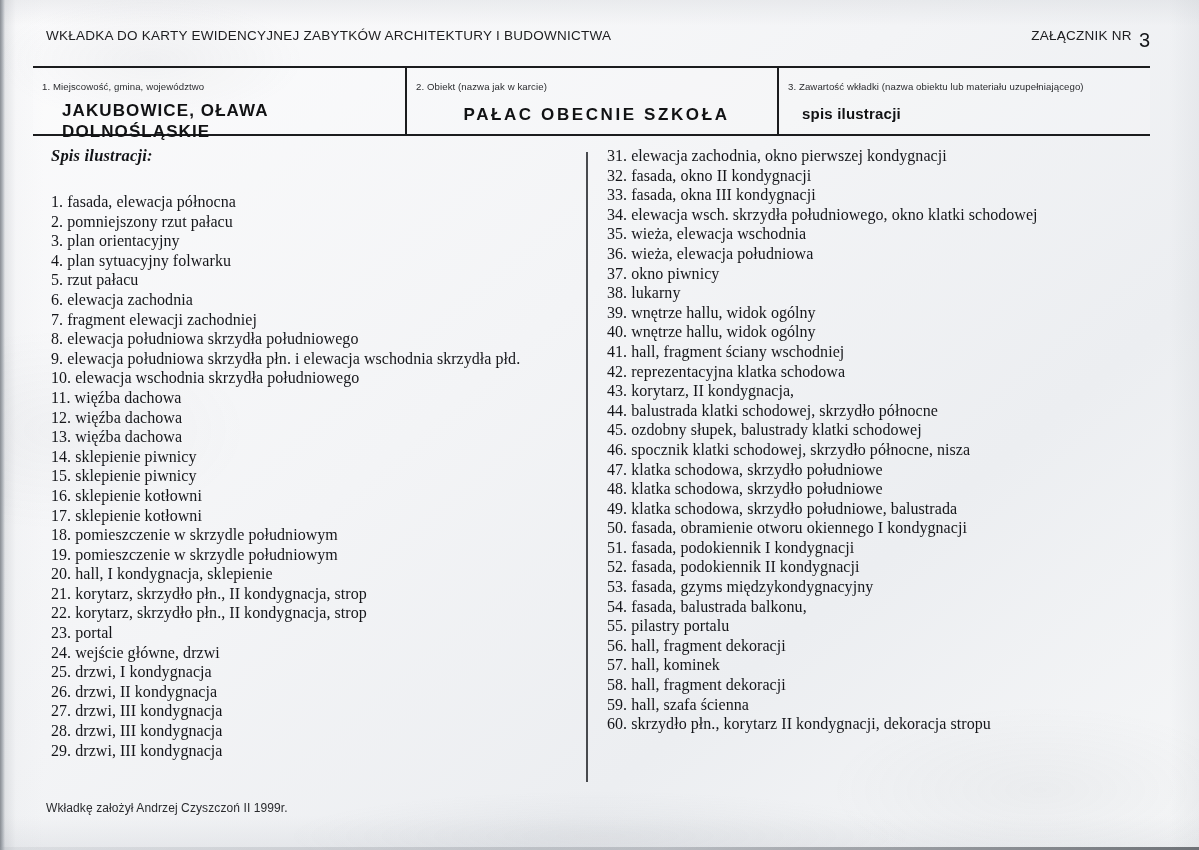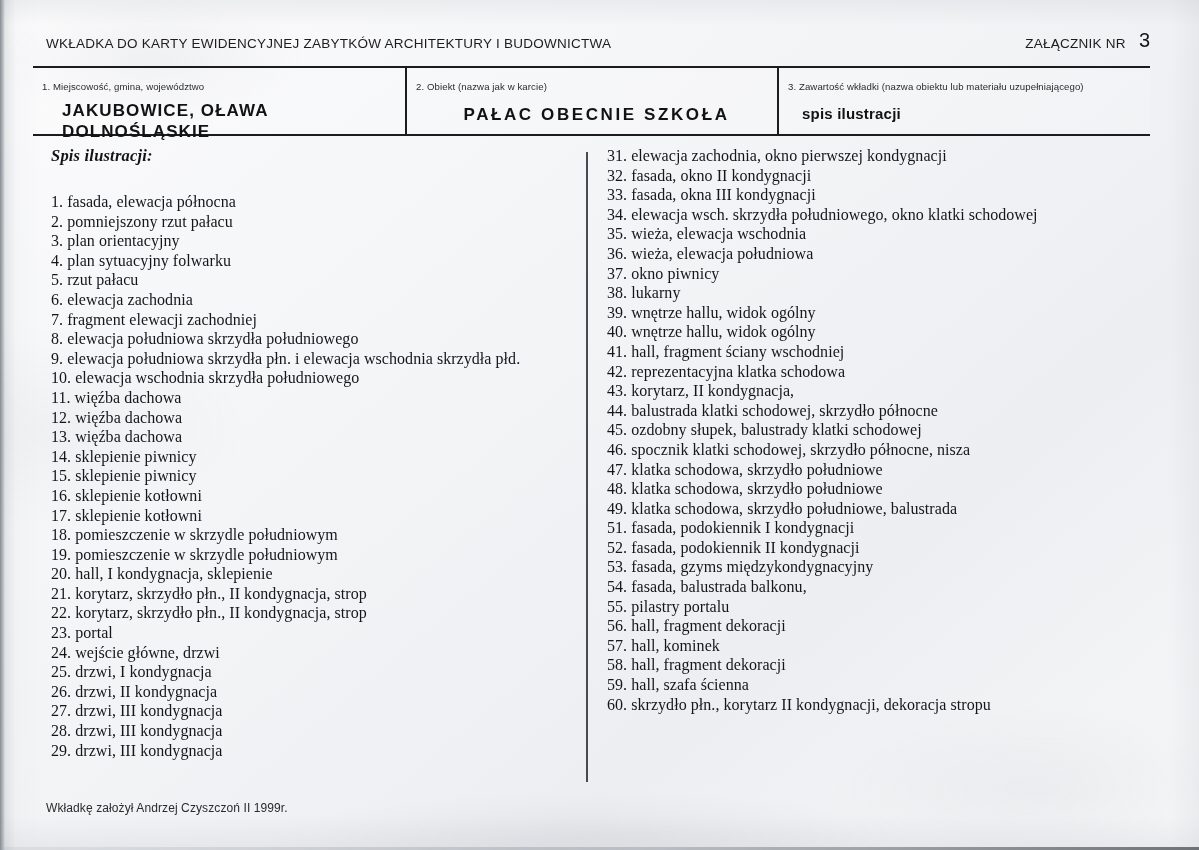--- a/index.html
+++ b/index.html
@@ -67,22 +67,22 @@
     justify-content: space-between;
   }
   .doc-title {
     font-size: 13.5px;
     letter-spacing: .25px;
     color: #1d1d1f;
     white-space: nowrap;
   }
   .annex-wrap {
     display: flex;
-    align-items: flex-end;
-    gap: 13px;
+    align-items: flex-start;
+    gap: 7px;
     white-space: nowrap;
   }
   .annex-label {
     font-size: 13.5px;
     letter-spacing: .25px;
     color: #1d1d1f;
   }
   .annex-number {
     font-size: 20px;
     color: #15161a;
@@ -302,20 +302,21 @@
           <li><span class="item-num">40.</span><span class="item-text"> wnętrze hallu, widok ogólny</span></li>
           <li><span class="item-num">41.</span><span class="item-text"> hall, fragment ściany wschodniej</span></li>
           <li><span class="item-num">42.</span><span class="item-text"> reprezentacyjna klatka schodowa</span></li>
           <li><span class="item-num">43.</span><span class="item-text"> korytarz, II kondygnacja,</span></li>
           <li><span class="item-num">44.</span><span class="item-text"> balustrada klatki schodowej, skrzydło północne</span></li>
           <li><span class="item-num">45.</span><span class="item-text"> ozdobny słupek, balustrady klatki schodowej</span></li>
           <li><span class="item-num">46.</span><span class="item-text"> spocznik klatki schodowej, skrzydło północne, nisza</span></li>
           <li><span class="item-num">47.</span><span class="item-text"> klatka schodowa, skrzydło południowe</span></li>
           <li><span class="item-num">48.</span><span class="item-text"> klatka schodowa, skrzydło południowe</span></li>
           <li><span class="item-num">49.</span><span class="item-text"> klatka schodowa, skrzydło południowe, balustrada</span></li>
+          <li><span class="item-num">50.</span><span class="item-text"> fasada, obramienie otworu okiennego I kondygnacji</span></li>
           <li><span class="item-num">51.</span><span class="item-text"> fasada, podokiennik I kondygnacji</span></li>
           <li><span class="item-num">52.</span><span class="item-text"> fasada, podokiennik II kondygnacji</span></li>
           <li><span class="item-num">53.</span><span class="item-text"> fasada, gzyms międzykondygnacyjny</span></li>
           <li><span class="item-num">54.</span><span class="item-text"> fasada, balustrada balkonu,</span></li>
           <li><span class="item-num">55.</span><span class="item-text"> pilastry portalu</span></li>
           <li><span class="item-num">56.</span><span class="item-text"> hall, fragment dekoracji</span></li>
           <li><span class="item-num">57.</span><span class="item-text"> hall, kominek</span></li>
           <li><span class="item-num">58.</span><span class="item-text"> hall, fragment dekoracji</span></li>
           <li><span class="item-num">59.</span><span class="item-text"> hall, szafa ścienna</span></li>
           <li><span class="item-num">60.</span><span class="item-text"> skrzydło płn., korytarz II kondygnacji, dekoracja stropu</span></li>

